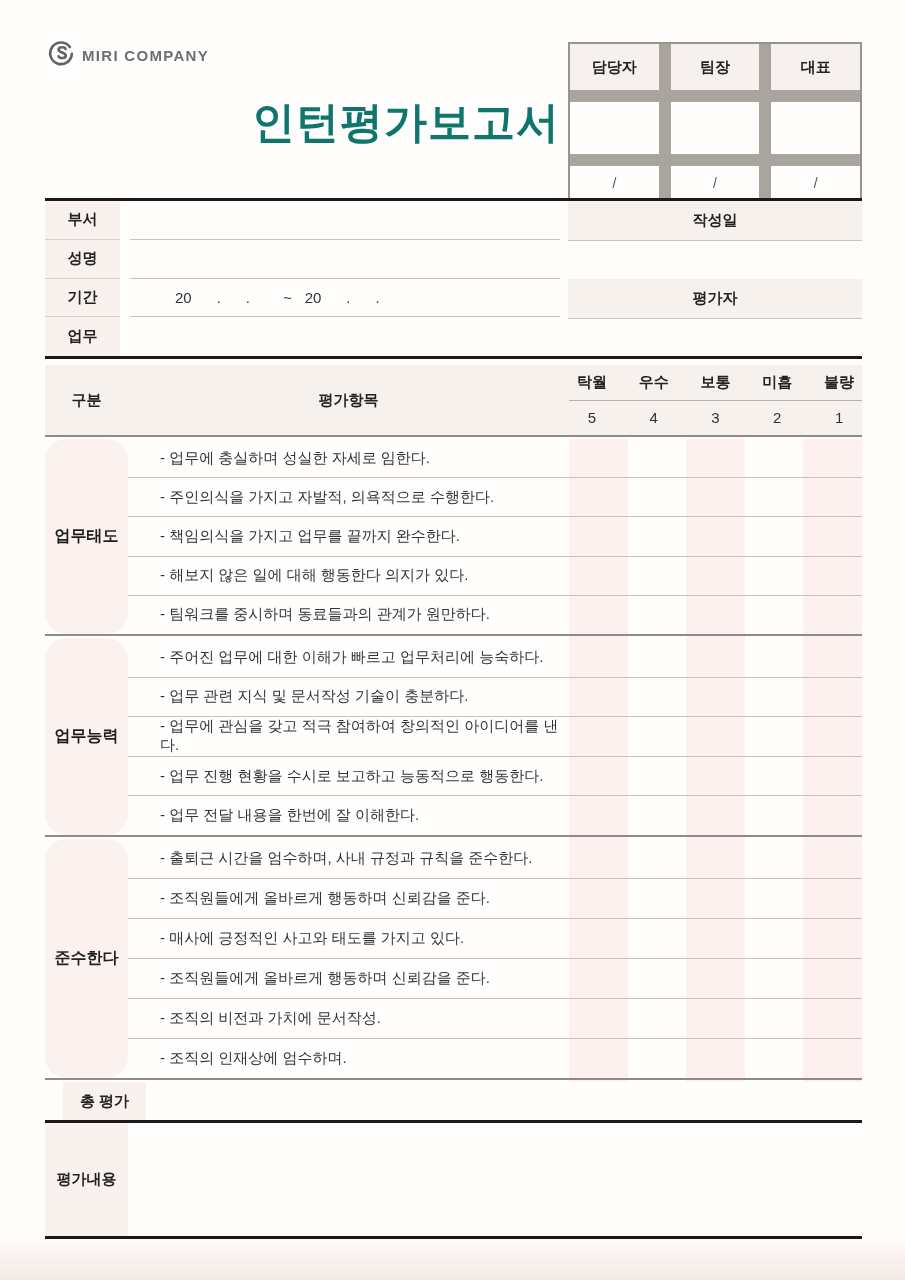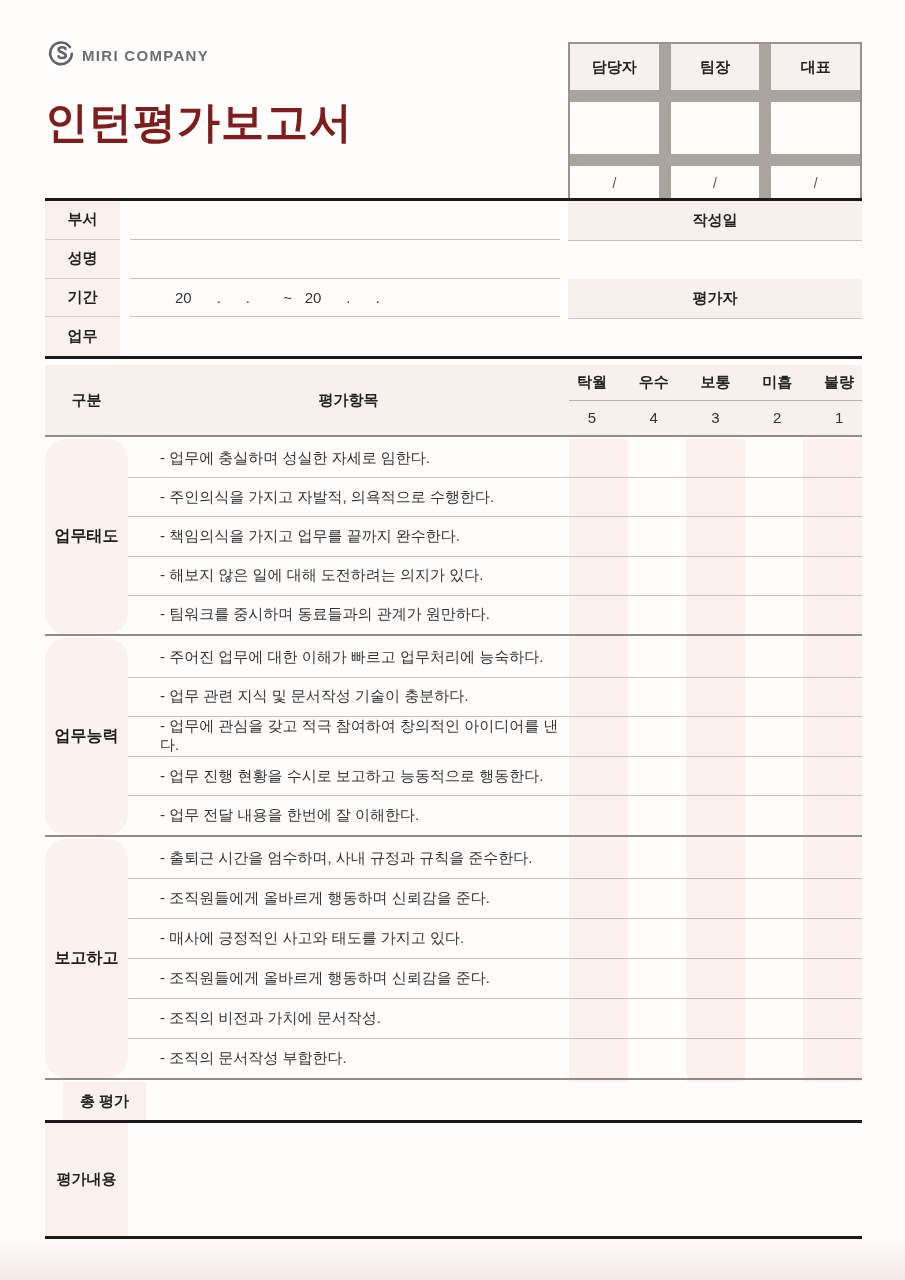--- a/index.html
+++ b/index.html
@@ -5,22 +5,22 @@
   * { box-sizing: border-box; margin: 0; padding: 0; }
   html,body { width:905px; height:1280px; }
   body { font-family:"Liberation Sans","DejaVu Sans",sans-serif; background:#fffefd; }
   .page { position:relative; width:905px; height:1280px; background:#fffefd; overflow:hidden; }
 
   
   .logo { position:absolute; left:48px; top:40px; display:flex; align-items:center; gap:8px; }
   .logo-text { font-size:15px; font-weight:700; color:#6b6f74; letter-spacing:1.3px; }
 
   
-  .title { position:absolute; left:45px; top:94px; width:515px; text-align:left;
-           font-size:43px; font-weight:800; color:#7f1d1d; letter-spacing:1px; }
+  .title { position:absolute; left:45px; top:94px; width:515px; text-align:right;
+           font-size:43px; font-weight:800; color:#0f766e; letter-spacing:1px; }
 
   
   .approval { position:absolute; left:568px; top:42px; width:294px;
               display:grid; grid-template-columns:repeat(3,1fr); grid-template-rows:46px 52px 34px;
               gap:12px; background:#aaa49f; border:2px solid #9a948f; }
   .acell { background:#fffefd; display:flex; align-items:center; justify-content:center; }
   .ahead { background:#f6f1ee; font-weight:700; font-size:15px; color:#222; }
   .adate { color:#555; font-size:14px; }
 
   
@@ -187,21 +187,21 @@
           <div class="itxt">-  책임의식을 가지고 업무를 끝까지 완수한다.</div>
           <div class="rcells">
             <i class="rc"></i>
             <i class="rc"></i>
             <i class="rc"></i>
             <i class="rc"></i>
             <i class="rc"></i>
           </div>
         </div>
       <div class="irow">
-          <div class="itxt">-  해보지 않은 일에 대해 도전하려는 의지가 있다.</div>
+          <div class="itxt">-  해보지 않은 일에 대해 행동한다 의지가 있다.</div>
           <div class="rcells">
             <i class="rc"></i>
             <i class="rc"></i>
             <i class="rc"></i>
             <i class="rc"></i>
             <i class="rc"></i>
           </div>
         </div>
       <div class="irow">
           <div class="itxt">-  팀워크를 중시하며 동료들과의 관계가 원만하다.</div>
@@ -266,21 +266,21 @@
             <i class="rc"></i>
             <i class="rc"></i>
             <i class="rc"></i>
             <i class="rc"></i>
           </div>
         </div>
     </div>
   </div>
 
   <div class="section s3">
-    <div class="cat-cell">보고하고</div>
+    <div class="cat-cell">준수한다</div>
     <div class="rows">
       <div class="irow">
           <div class="itxt">-  출퇴근 시간을 엄수하며, 사내 규정과 규칙을 준수한다.</div>
           <div class="rcells">
             <i class="rc"></i>
             <i class="rc"></i>
             <i class="rc"></i>
             <i class="rc"></i>
             <i class="rc"></i>
           </div>
@@ -319,21 +319,21 @@
           <div class="itxt">-  조직의 비전과 가치에 문서작성.</div>
           <div class="rcells">
             <i class="rc"></i>
             <i class="rc"></i>
             <i class="rc"></i>
             <i class="rc"></i>
             <i class="rc"></i>
           </div>
         </div>
       <div class="irow">
-          <div class="itxt">-  조직의 문서작성 부합한다.</div>
+          <div class="itxt">-  조직의 인재상에 엄수하며.</div>
           <div class="rcells">
             <i class="rc"></i>
             <i class="rc"></i>
             <i class="rc"></i>
             <i class="rc"></i>
             <i class="rc"></i>
           </div>
         </div>
     </div>
   </div>

